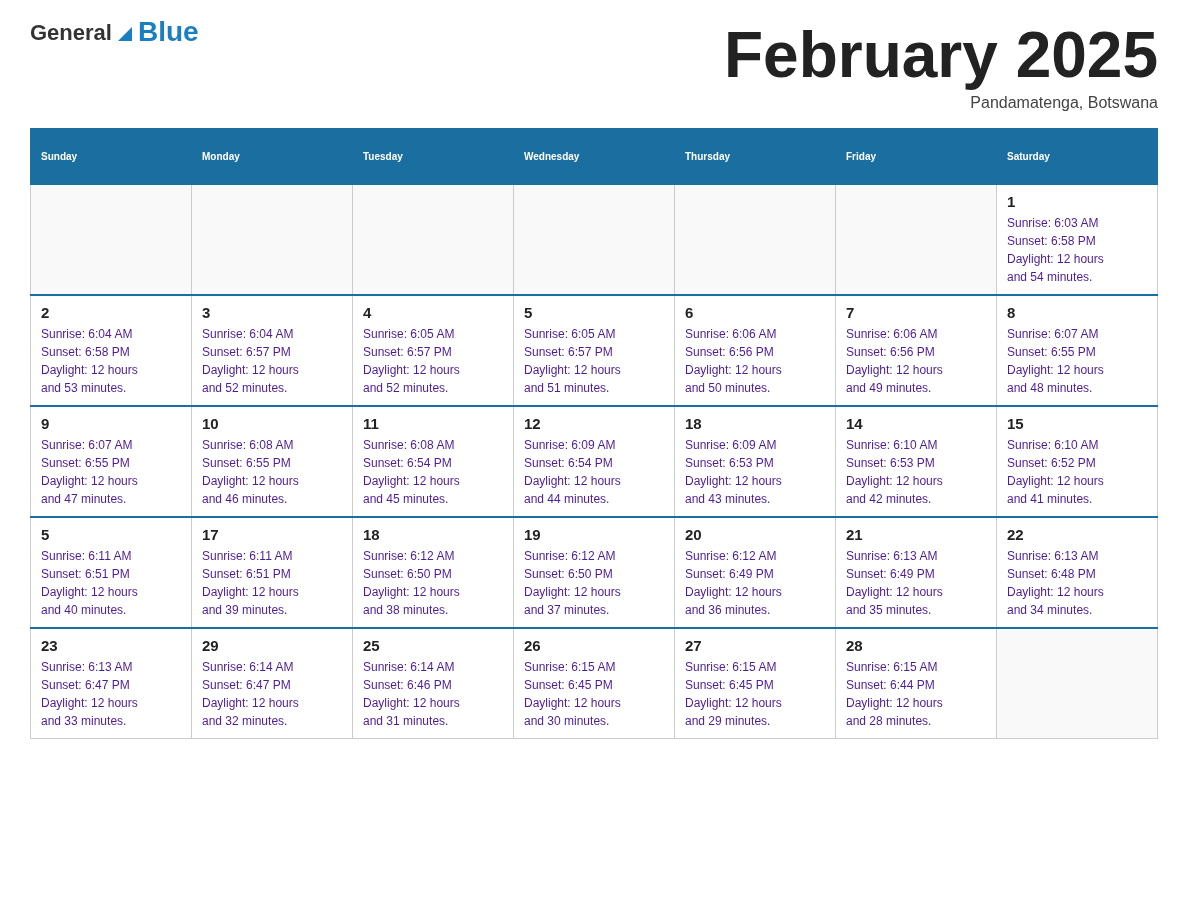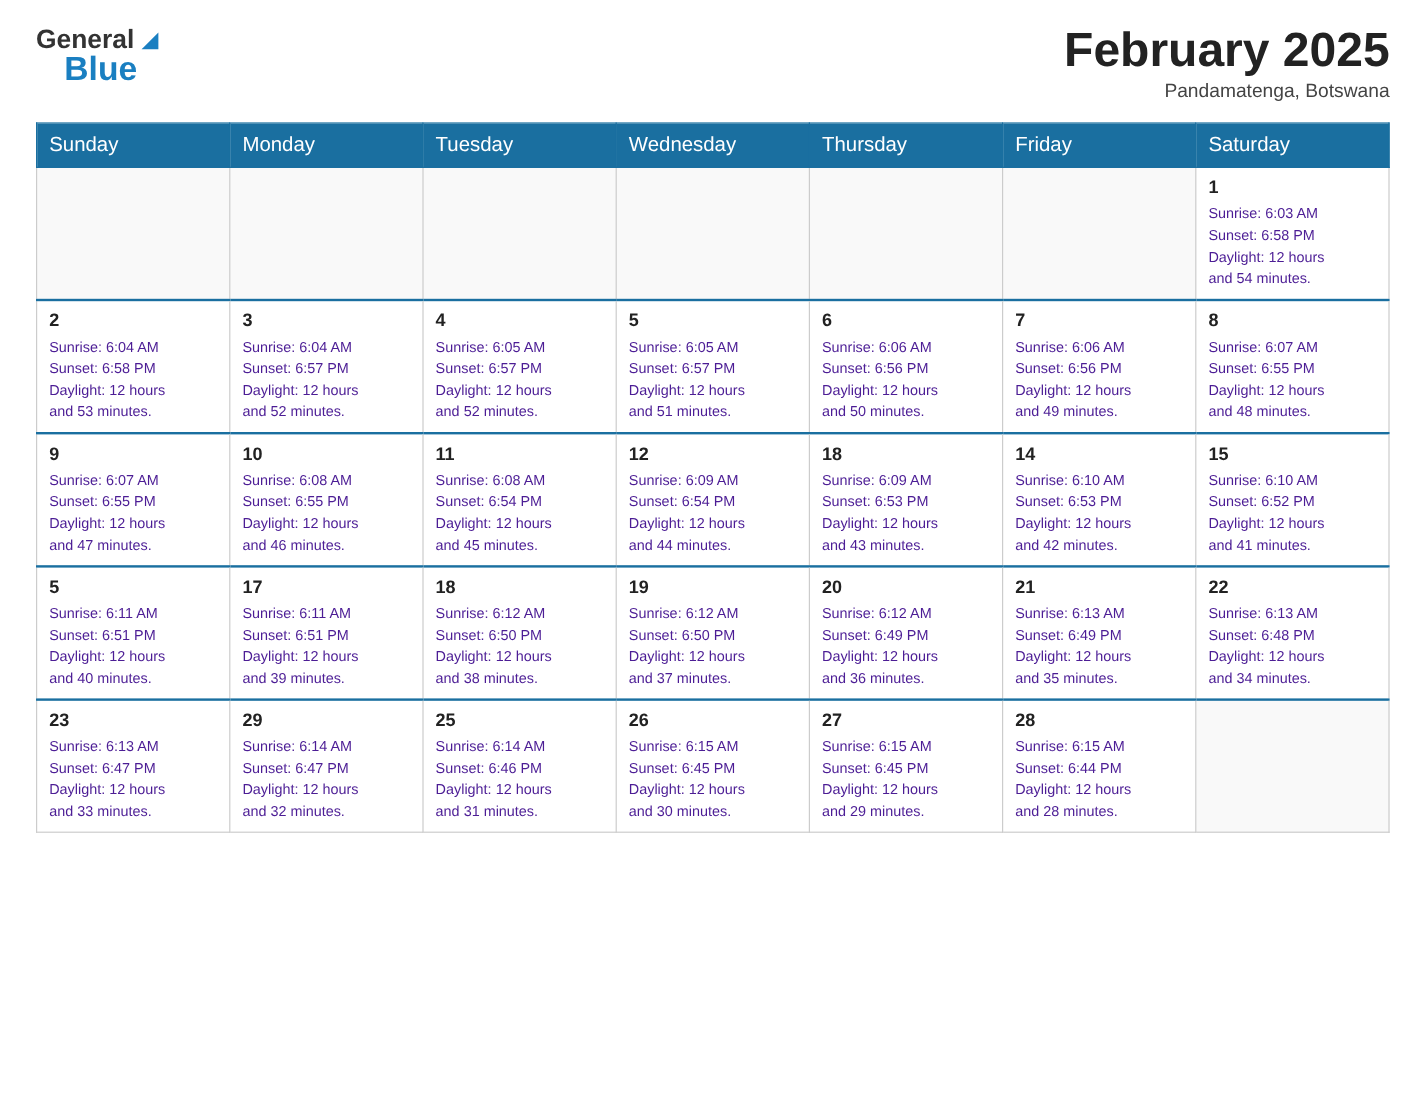--- a/index.html
+++ b/index.html
@@ -18,41 +18,41 @@
     }
     .logo-text-general {
       font-size: 22px;
       font-weight: bold;
       color: #333;
     }
     .title-area {
       text-align: right;
     }
     .month-year {
-      font-size: 40px;
+      font-size: 64px;
       font-weight: bold;
       color: #222;
       line-height: 1.1;
     }
     .location {
       font-size: 16px;
       color: #444;
       margin-top: 4px;
     }
     .calendar {
       width: 100%;
       border-collapse: collapse;
       border: 1px solid #ccc;
     }
     .calendar th {
       background-color: #1a6fa0;
       color: #fff;
-      font-size: 17px;
-      font-weight: normal;
-      padding: 8px 10px;
+      font-size: 10px;
+      font-weight: bold;
+      padding: 22px 10px;
       text-align: left;
       border: 1px solid #1a6fa0;
     }
     .calendar td {
       vertical-align: top;
       padding: 8px 10px;
       border: 1px solid #ccc;
       width: 14.28%;
       min-height: 110px;
       font-size: 12.5px;
@@ -72,22 +72,22 @@
     .day-info {
       font-size: 12px;
       color: #4c1d95;
       line-height: 1.5;
     }
     .row-sep td {
       border-top: 2px solid #1a6fa0;
     }
     .logo-wrap {
       display: flex;
-      flex-direction: column;
-      align-items: center;
+      flex-direction: row;
+      align-items: flex-start;
     }
     .logo-line1 {
       display: flex;
       align-items: center;
     }
     .logo-line2 {
       font-size: 28px;
       font-weight: bold;
       color: #1a7fc1;
       margin-top: -4px;

